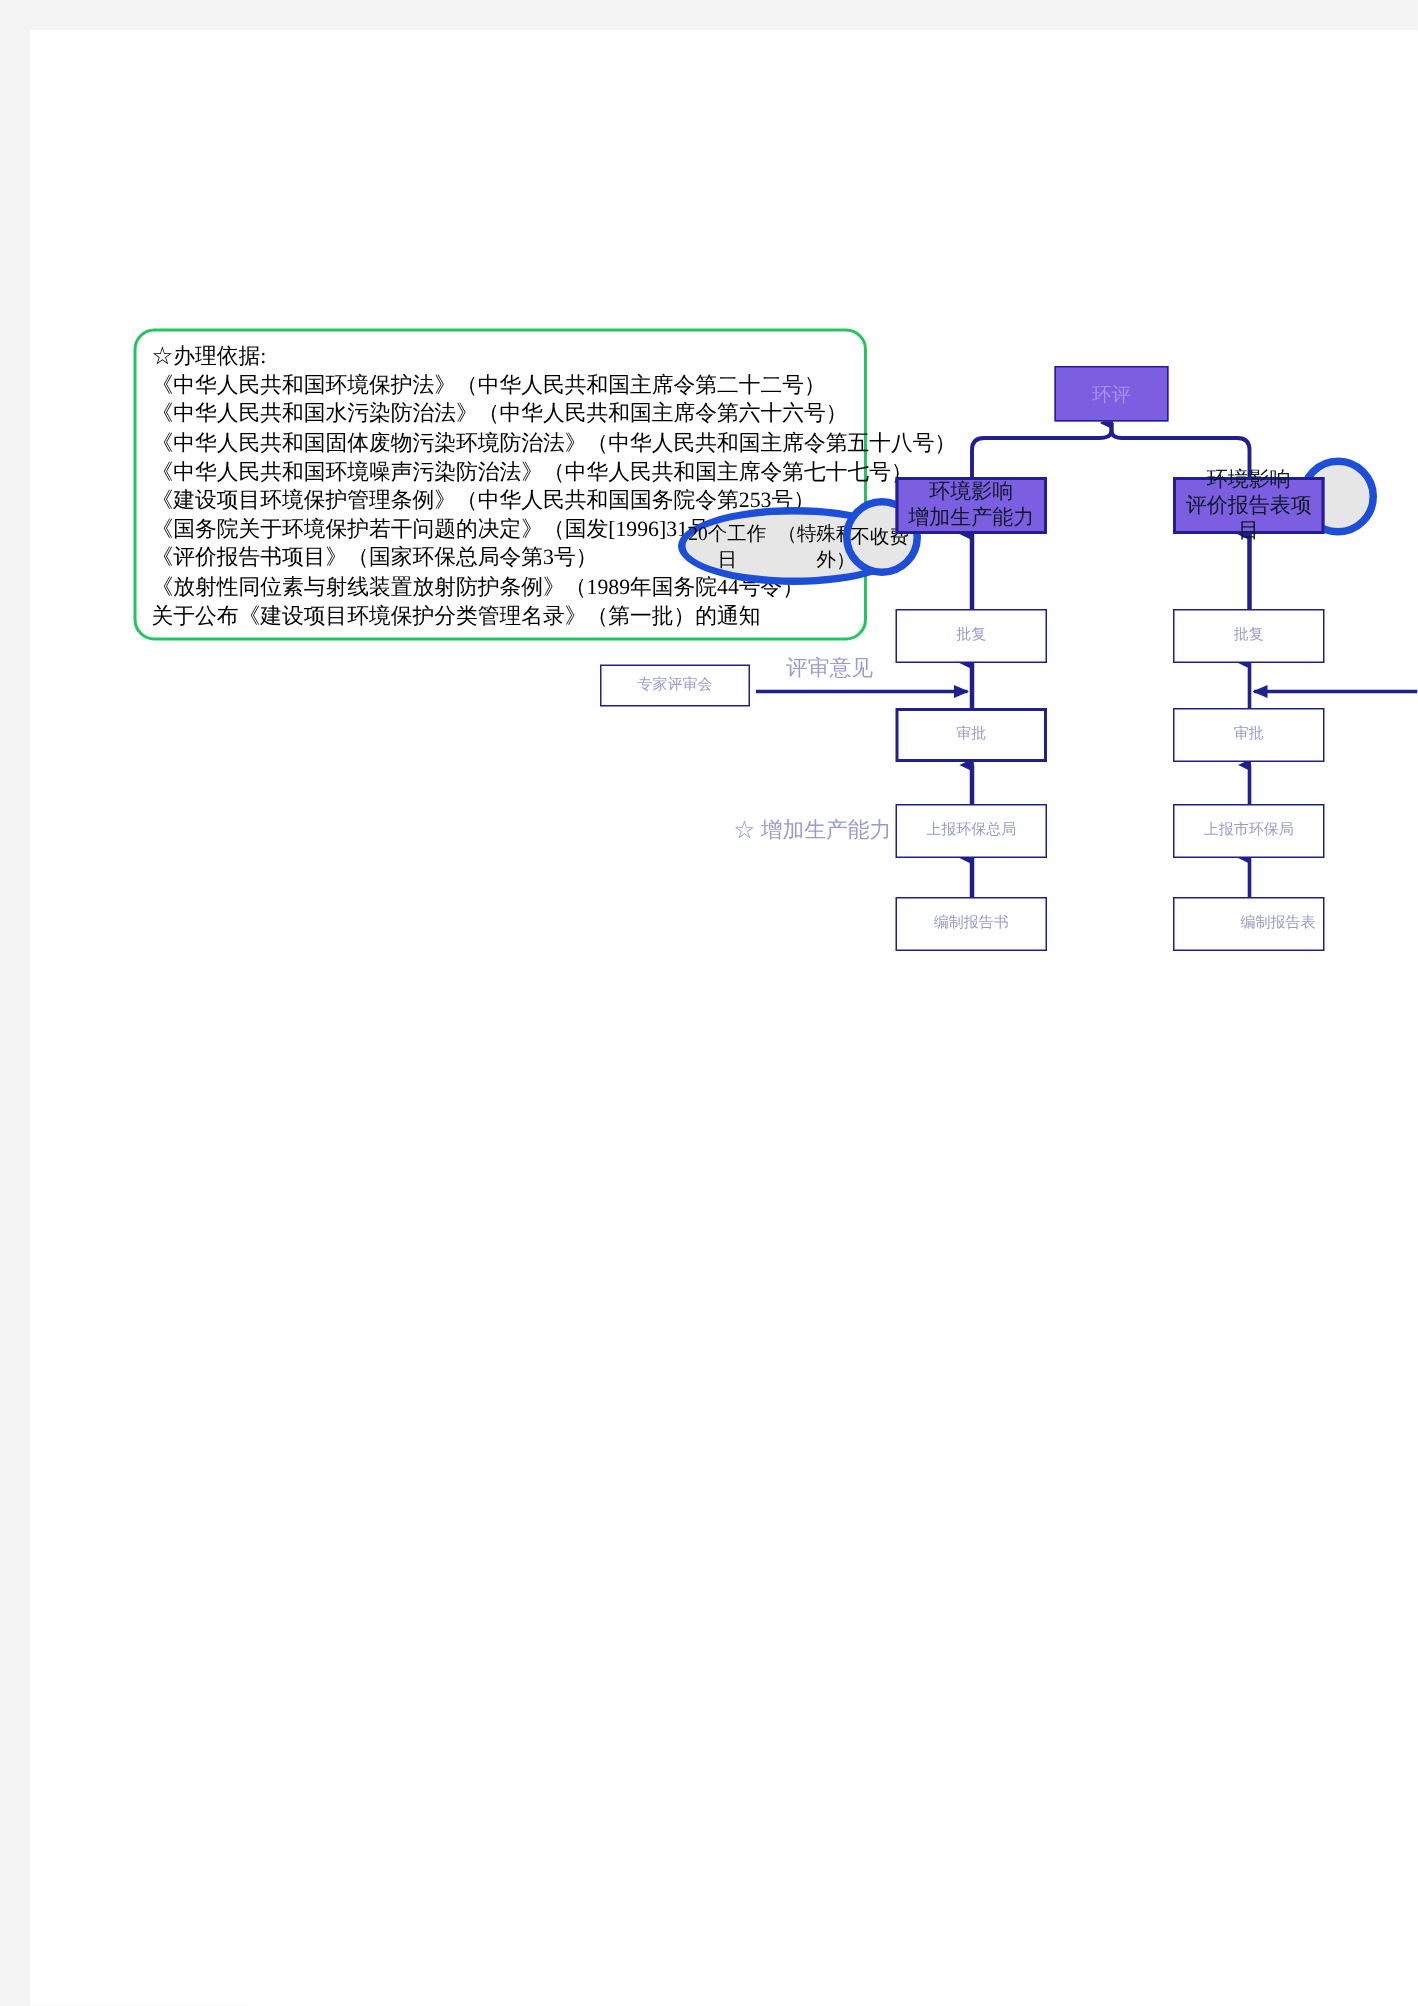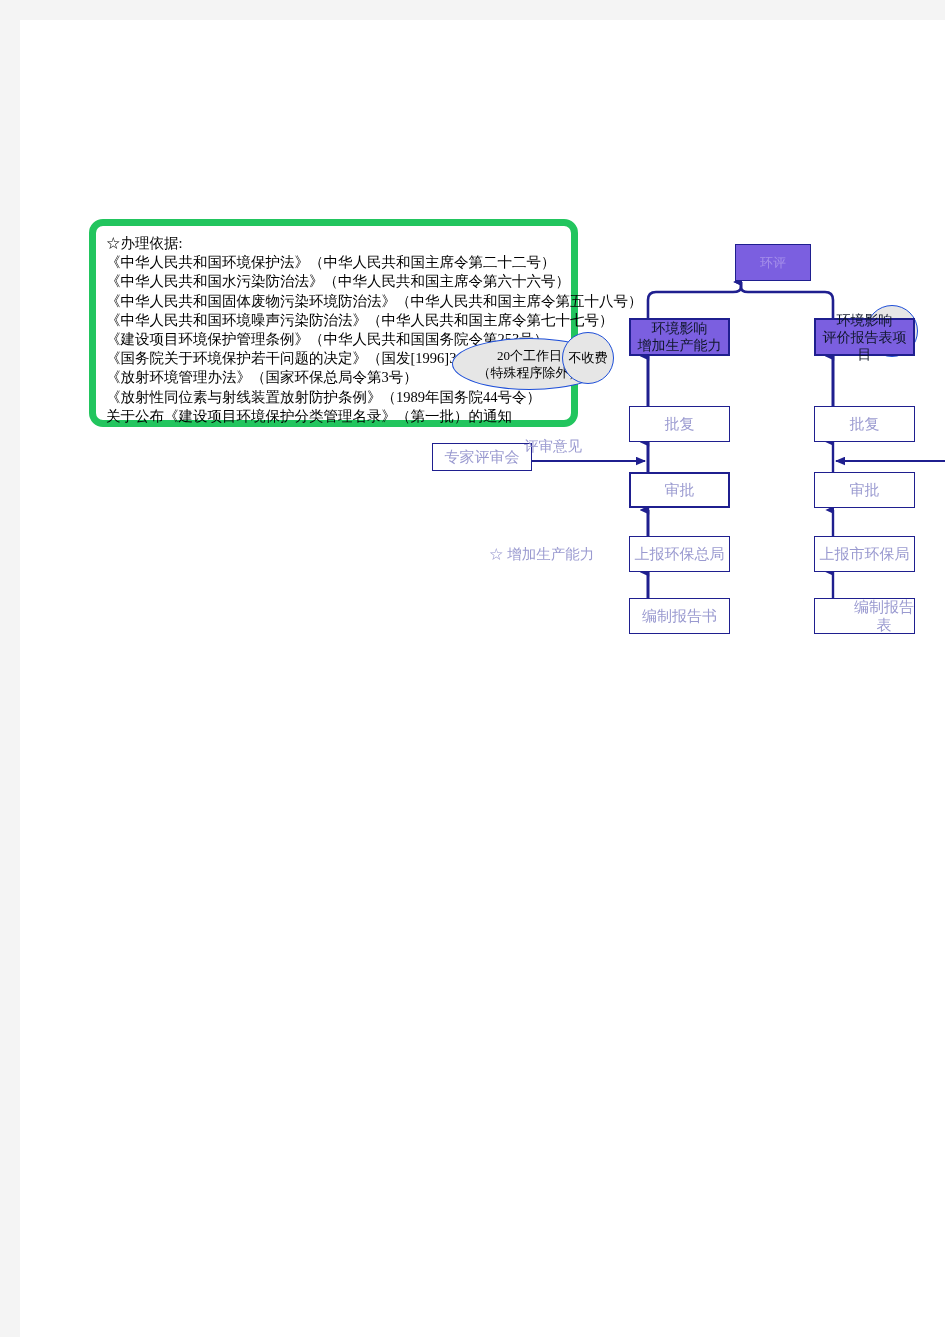--- a/index.html
+++ b/index.html
@@ -44,44 +44,44 @@
     pointer-events: none;
   }
 
   
   #legal-note {
     position: absolute;
     left: 89px;
     top: 219px;
     width: 489px;
     height: 208px;
-    border: 7px solid #22c55e;
+    border: 2px solid #22c55e;
     border-radius: 14px;
     background: #ffffff;
     box-sizing: border-box;
     padding: 8px 10px 0 10px;
   }
   #legal-note .line {
     font-size: 14.5px;
     line-height: 19.2px;
     color: #000000;
     white-space: nowrap;
     letter-spacing: 0px;
   }
 
   
   .ellipse-callout {
     position: absolute;
-    border: 1px solid #1d4ed8;
+    border: 5px solid #1d4ed8;
     border-radius: 50%;
     background: #e6e6e6;
     display: flex;
-    flex-direction: column;
+    flex-direction: row;
     align-items: center;
-    justify-content: center;
+    justify-content: space-between;
     box-sizing: border-box;
     color: #000000;
     text-align: center;
   }
   #ellipse-days {
     left: 452px;
     top: 338px;
     width: 155px;
     height: 52px;
     font-size: 13px;
@@ -108,27 +108,26 @@
   
   .node {
     position: absolute;
     box-sizing: border-box;
     display: flex;
     flex-direction: column;
     align-items: center;
     justify-content: center;
     text-align: center;
     z-index: 5;
-    margin-left: 32px;
   }
   .node-plain {
     background: #ffffff;
     border: 2px solid #1f1f8f;
     color: #9a9ad0;
-    font-size: 15px;
+    font-size: 10px;
     line-height: 18px;
   }
   .node-root {
     background: #7b5fe0;
     border: 1px solid #1f1f8f;
     color: #a690ea;
     font-size: 13px;
     line-height: 16px;
   }
   .node-cat {
@@ -196,21 +195,21 @@
     </svg>
 
     <div id="legal-note">
       <div class="line">☆办理依据:</div>
       <div class="line">《中华人民共和国环境保护法》（中华人民共和国主席令第二十二号）</div>
       <div class="line">《中华人民共和国水污染防治法》（中华人民共和国主席令第六十六号）</div>
       <div class="line">《中华人民共和国固体废物污染环境防治法》（中华人民共和国主席令第五十八号）</div>
       <div class="line">《中华人民共和国环境噪声污染防治法》（中华人民共和国主席令第七十七号）</div>
       <div class="line">《建设项目环境保护管理条例》（中华人民共和国国务院令第253号）</div>
       <div class="line">《国务院关于环境保护若干问题的决定》（国发[1996]31号）</div>
-      <div class="line">《放射环境管理办法》（国家环保总局令第3号）</div>
+      <div class="line">《评价报告书项目》（国家环保总局令第3号）</div>
       <div class="line">《放射性同位素与射线装置放射防护条例》（1989年国务院44号令）</div>
       <div class="line">关于公布《建设项目环境保护分类管理名录》（第一批）的通知</div>
     </div>
 
     <div id="ellipse-days" class="ellipse-callout">
       <div>20个工作日</div>
       <div>（特殊程序除外）</div>
     </div>
 
     <div id="ellipse-fee" class="ellipse-callout">不收费</div>

